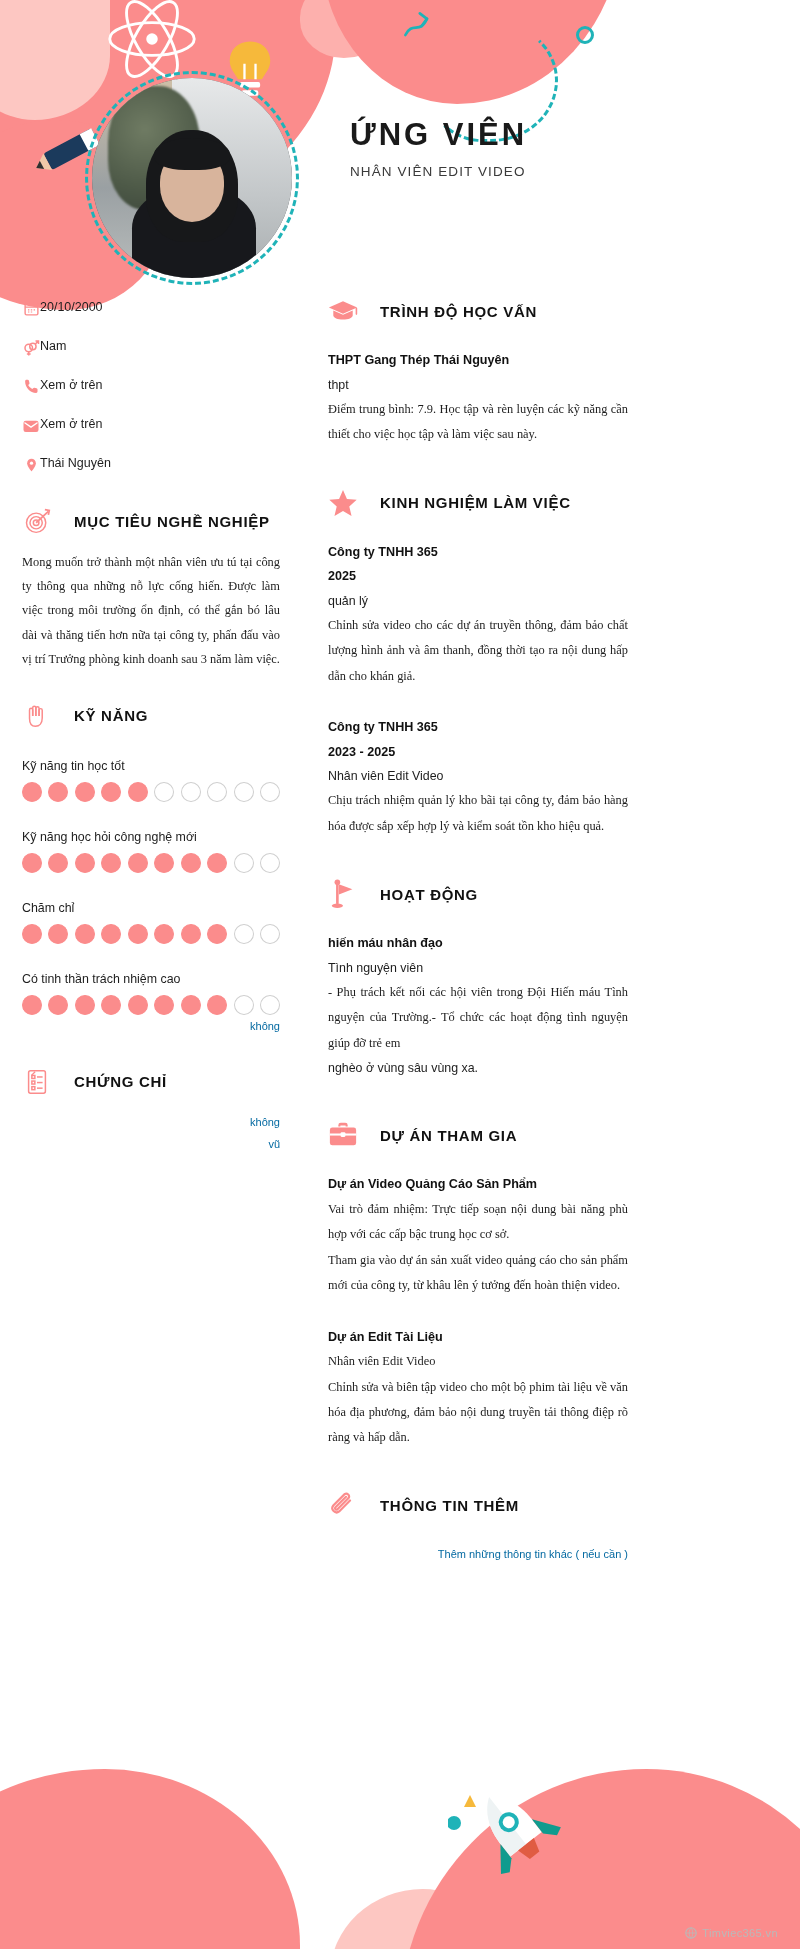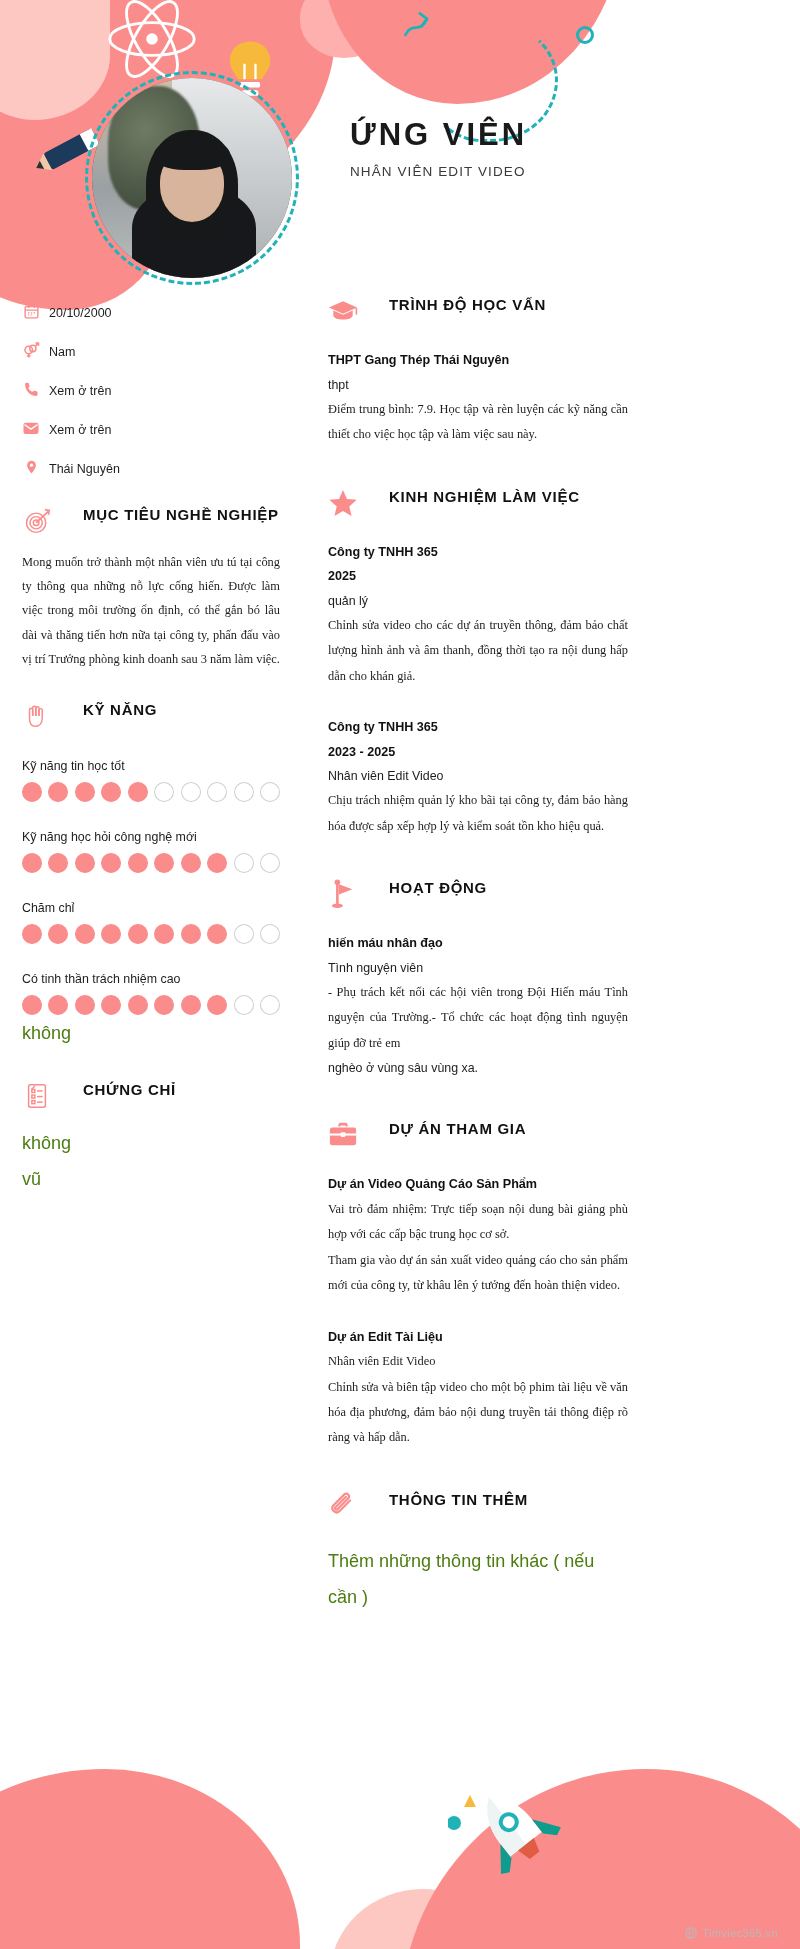--- a/index.html
+++ b/index.html
@@ -168,33 +168,33 @@
   }
   .col-right {
     position: absolute;
     top: 296px; left: 328px;
     width: 300px;
   }
 
   
   .contact-row {
     display: flex;
-    align-items: flex-end;
-    gap: 9px;
+    align-items: flex-start;
+    gap: 0;
     margin-bottom: 19px;
     height: 20px;
   }
   .contact-ico { width: 18px; display:flex; justify-content:center; align-items:center; }
   .contact-txt { font-size: 12.5px; color: #1d1d1d; }
 
   
   .sec-head {
     display: flex;
-    align-items: flex-start;
-    gap: 31px;
+    align-items: center;
+    gap: 22px;
     margin-top: 30px;
     margin-bottom: 14px;
   }
   .sec-ico { width: 30px; height: 30px; display:flex; align-items:center; justify-content:center; flex: 0 0 30px; }
   .sec-title {
     font-size: 15px;
     font-weight: bold;
     letter-spacing: 0.7px;
     color: #111;
   }
@@ -232,21 +232,21 @@
   }
   .dots { display: flex; gap: 6.5px; }
   .dot {
     width: 20px; height: 20px;
     border-radius: 50%;
     border: 1px solid #cfcfcf;
     background: #ffffff;
   }
   .dot.on { background: #fb8c8c; border-color: #fb8c8c; }
 
-  .plain-line { font-size: 18px; color: #4d7c0f; line-height: 2.0; }
+  .plain-line { font-size: 11px; color: #0369a1; line-height: 2.0; text-align: right; }
 
   
   .watermark {
     position: absolute;
     right: 22px; bottom: 10px;
     font-size: 11px;
     color: #b9b9b9;
     letter-spacing: 0.4px;
     display: flex; align-items: center; gap: 5px;
   }
@@ -533,21 +533,21 @@
           <rect x="2" y="6" width="28" height="19" rx="2.6"></rect>
           <rect x="2" y="12.4" width="28" height="2.2" fill="#ffffff"></rect>
           <rect x="13.4" y="11" width="5.2" height="5" rx="1.2" fill="#ffffff"></rect>
         </svg>
       </span>
       <span class="sec-title">DỰ ÁN THAM GIA</span>
     </div>
     <div id="projects-list">
         <div class="entry">
           <div class="item-title">Dự án Video Quảng Cáo Sản Phẩm</div>
-          <div class="body-text">Vai trò đảm nhiệm: Trực tiếp soạn nội dung bài giảng phù hợp với các cấp bậc trung học cơ sở.</div>
+          <div class="body-text">Vai trò đảm nhiệm: Trực tiếp soạn nội dung bài năng phù hợp với các cấp bậc trung học cơ sở.</div>
           <div class="body-text">Tham gia vào dự án sản xuất video quảng cáo cho sản phẩm mới của công ty, từ khâu lên ý tưởng đến hoàn thiện video.</div>
         </div>
         <div class="entry">
           <div class="item-title">Dự án Edit Tài Liệu</div>
           <div class="body-text">Nhân viên Edit Video</div>
           <div class="body-text">Chỉnh sửa và biên tập video cho một bộ phim tài liệu về văn hóa địa phương, đảm bảo nội dung truyền tải thông điệp rõ ràng và hấp dẫn.</div>
         </div>
       </div>
 
     <div class="sec-head">

